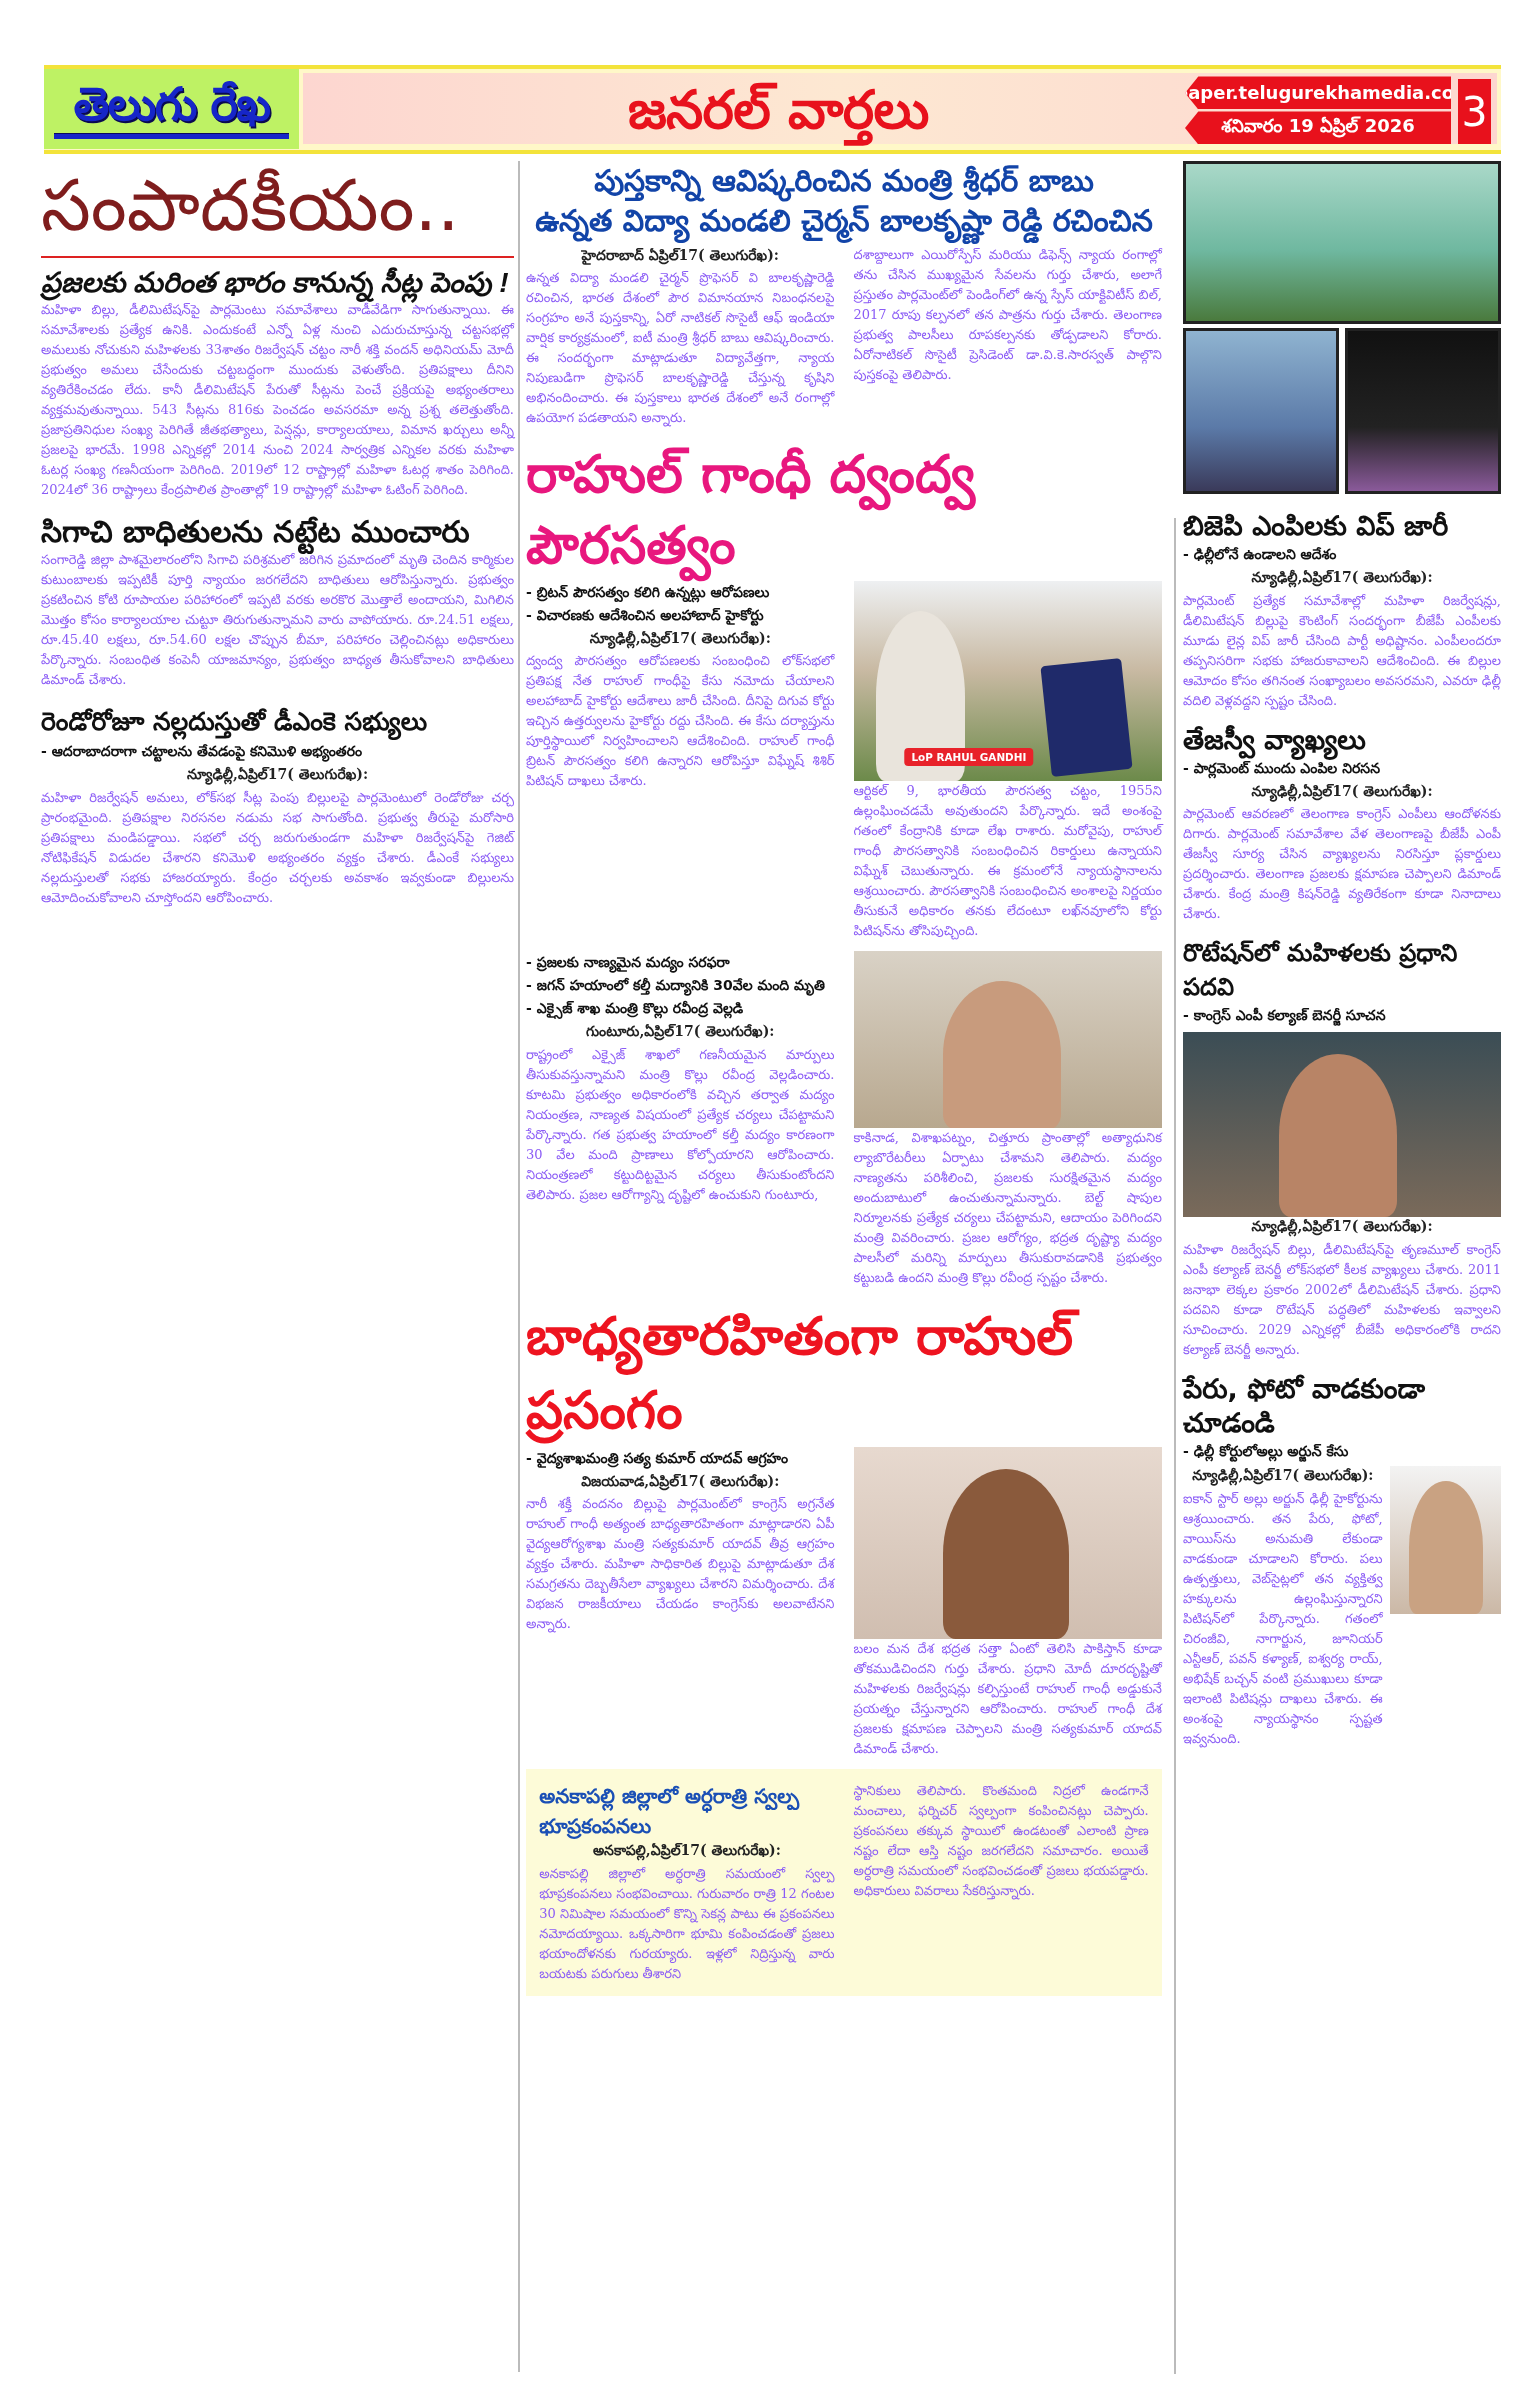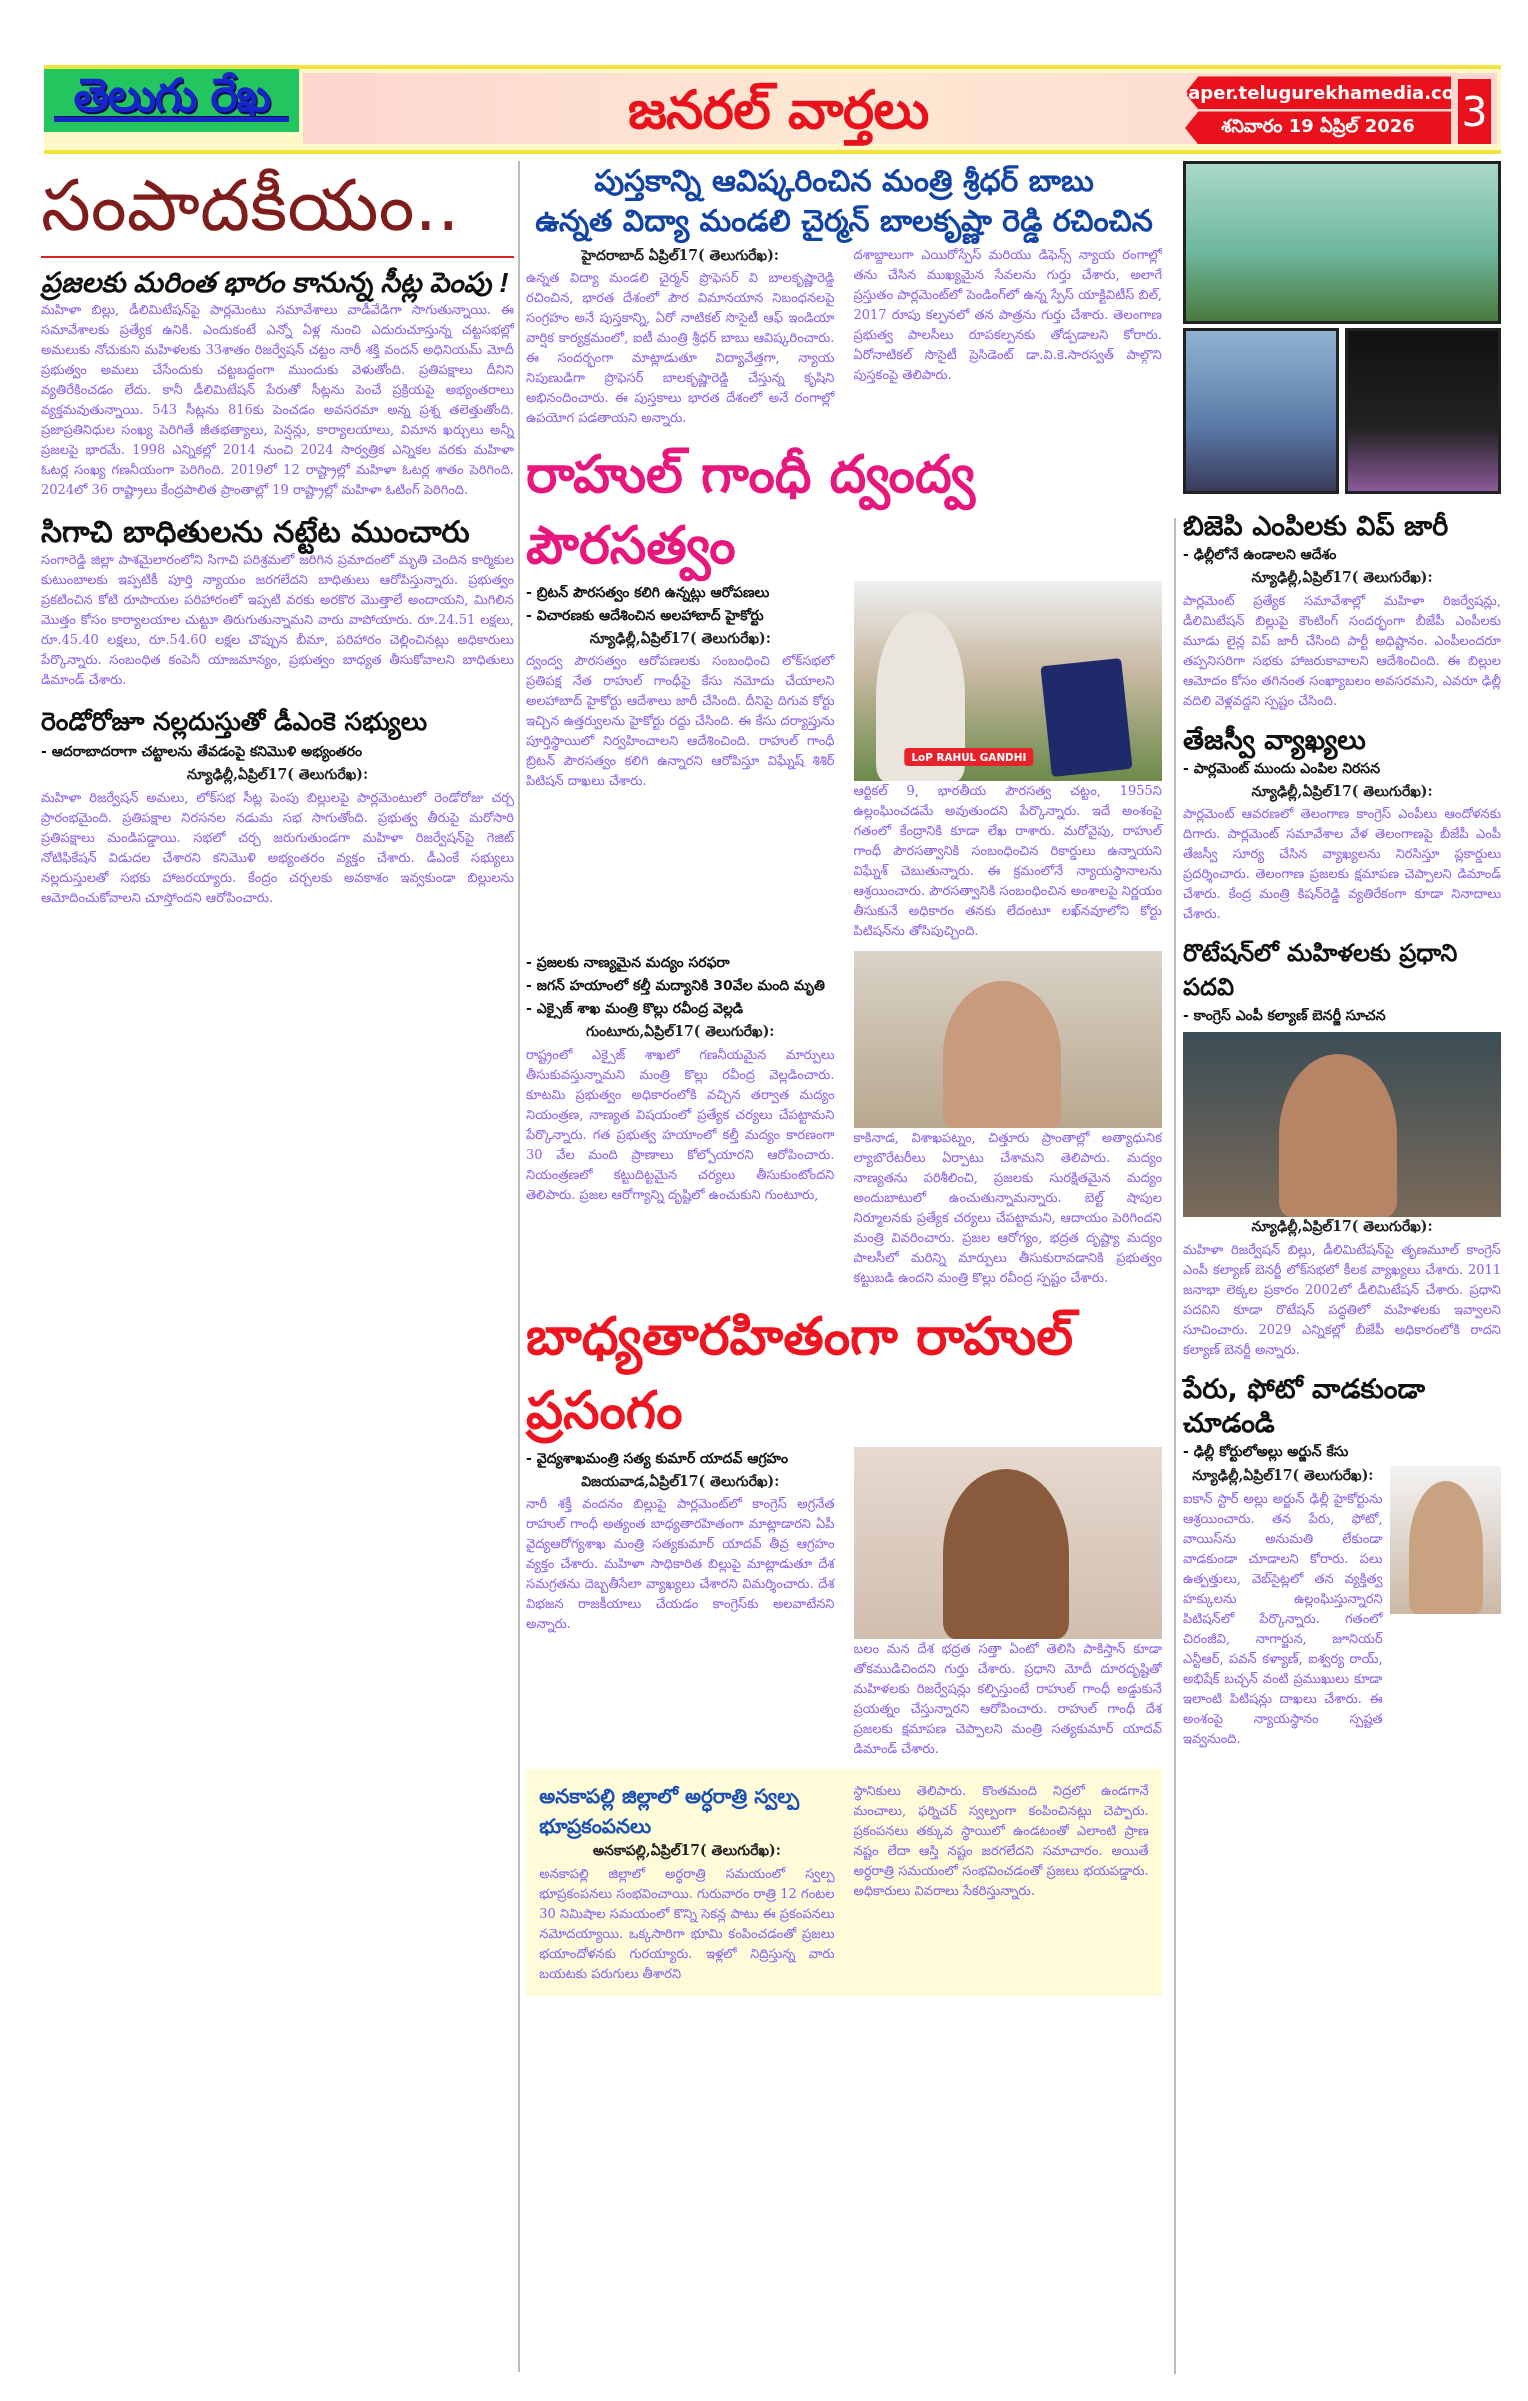--- a/index.html
+++ b/index.html
@@ -2,21 +2,21 @@
 <html style="font-size:12px"><head>
 <meta charset="utf-8">
 <style>
   * { box-sizing: border-box; margin: 0; padding: 0; }
   html, body { width: 1528px; height: 2401px; background: #ffffff; overflow: hidden; }
   body { font-family: "DejaVu Sans", sans-serif; color: #222; position: relative; }
 
   
   .masthead { position: absolute; left: 44px; top: 65px; width: 1457px; height: 89px;
     border-top: 4.4px solid #f3e33a; border-bottom: 4.4px solid #f3e33a; background: #fff8c8; }
-  .logo-box { position: absolute; left: 0; top: 0; width: 255px; height: 63px; background: #22c55e;
+  .logo-box { position: absolute; left: 0; top: 0; width: 255px; height: 80px; background: #bef264;
     display: flex; align-items: center; justify-content: center; }
   .logo-text { font-family: "DejaVu Sans", sans-serif; font-weight: bold; font-size: 46px; color: #1626c8;
     text-shadow: 1.5px 1.5px 0 #0a0a50; letter-spacing: -1.5px; }
   .logo-underline { position: absolute; left: 10.4px; right: 10.4px; bottom: 10.4px; height: 6px; background: #1626c8; border-top: 1.5px solid #0a0a60; }
   .banner { position: absolute; left: 259px; top: 4.4px; width: 1194px; height: 71px;
     background: linear-gradient(90deg, #fdd6d0 0%, #fde8d2 45%, #fdd6d0 100%); }
   .section-title { position: absolute; left: 325px; top: 6px; font-size: 53px; font-weight: bold; color: #e8111c; letter-spacing: -0.7px; }
   .badge { position: absolute; right: 46px; height: 33px; width: 266px; background: #e8111c; color: #fff;
     clip-path: polygon(13.3px 0, 100% 0, 100% 100%, 13.3px 100%, 0 50%); display: flex; align-items: center; justify-content: center;
     font-size: 18px; font-weight: bold; }

